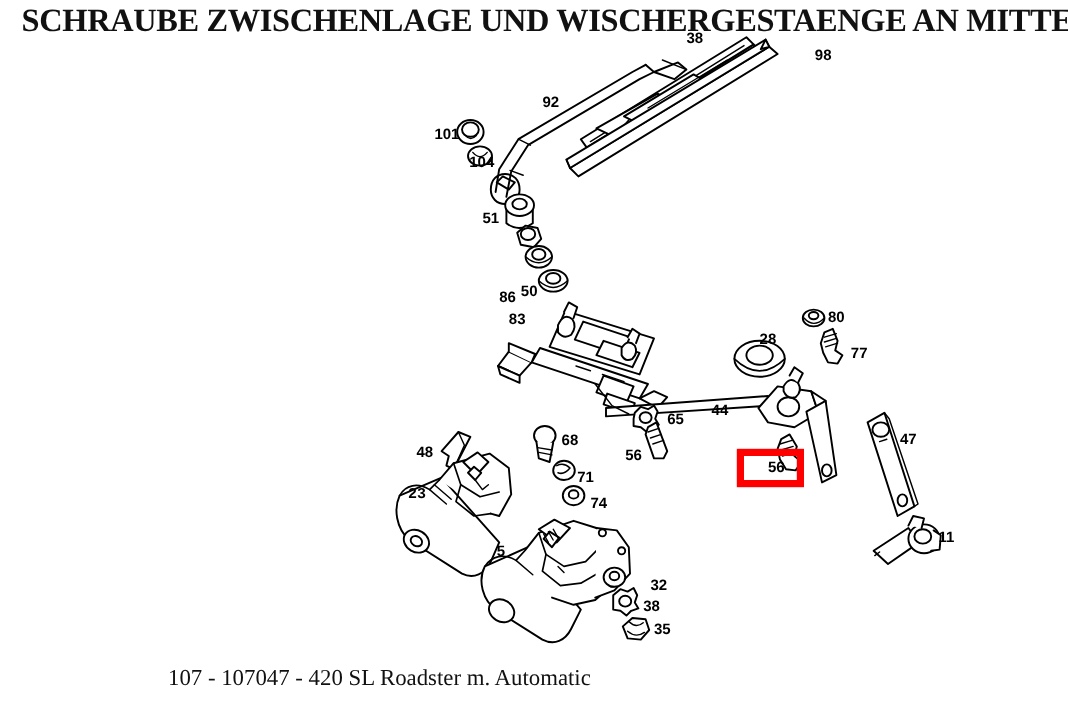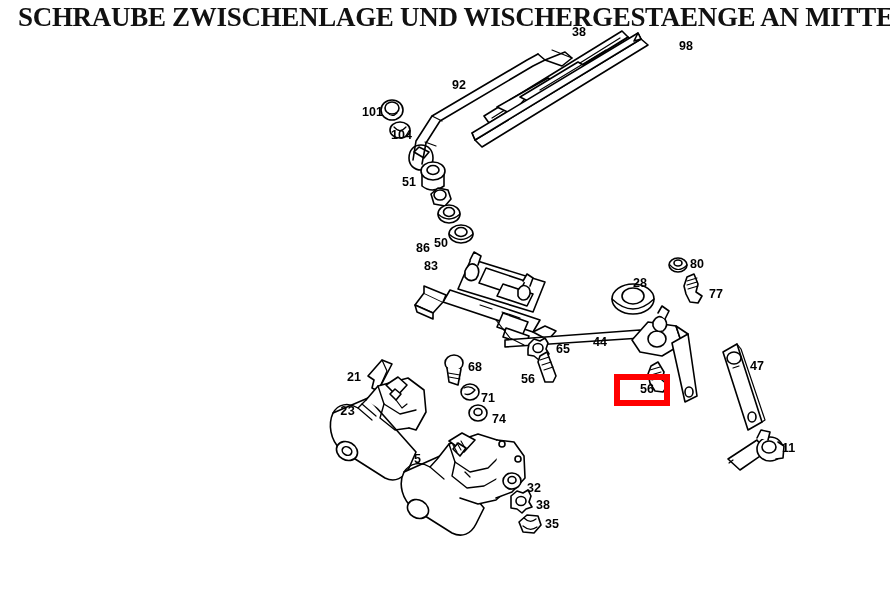--- a/index.html
+++ b/index.html
@@ -323,28 +323,29 @@
   <div class="callout" style="left:402px; top:176px;">51</div>
   <div class="callout" style="left:416px; top:199px;margin-top:43px;">86</div>
   <div class="callout" style="left:424px; top:218px;margin-top:42px;">83</div>
   <div class="callout" style="left:434px; top:237px;">50</div>
   <div class="callout" style="left:690px; top:258px;">80</div>
   <div class="callout" style="left:709px; top:288px;">77</div>
   <div class="callout" style="left:633px; top:277px;">28</div>
   <div class="callout" style="left:593px; top:304px;margin-top:32px;">44</div>
   <div class="callout" style="left:516px; top:343px;margin-left:40px;">65</div>
   <div class="callout" style="left:468px; top:361px;">68</div>
-  <div class="callout" style="left:347px; top:371px;">21</div>
+  <div class="callout" style="left:347px; top:371px;">48</div>
   <div class="callout" style="left:750px; top:360px;">47</div>
   <div class="callout" style="left:521px; top:373px;">56</div>
   <div class="callout" style="left:481px; top:392px;">71</div>
   <div class="callout" style="left:340px; top:406px;font-family:Liberation Mono, monospace;">23</div>
   <div class="callout" style="left:492px; top:413px;">74</div>
   <div class="callout" style="left:782px; top:442px;">11</div>
   <div class="callout" style="left:414px; top:453px;">5</div>
-  <div class="callout" style="left:527px; top:482px;">32</div>
+  <div class="callout" style="left:542px; top:482px;">32</div>
   <div class="callout" style="left:536px; top:499px;">38</div>
   <div class="callout" style="left:545px; top:518px;">35</div>
 
   <div class="callout" style="left:640px; top:383px;">56</div>
 
+  <div id="caption">107 - 107047 - 420 SL Roadster m. Automatic</div>
 
 </div>
 
 </body></html>

